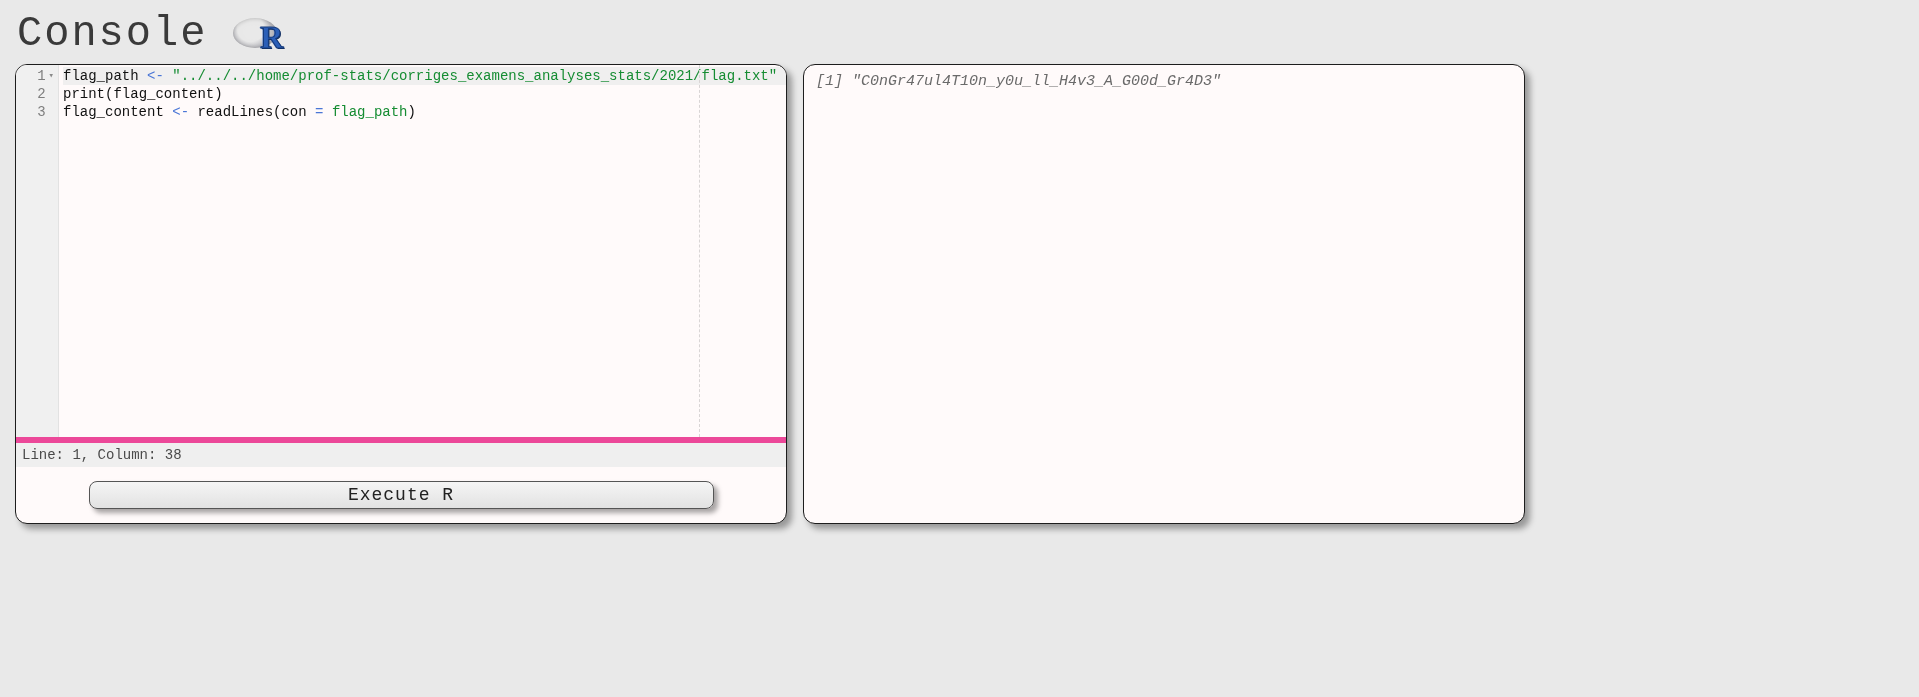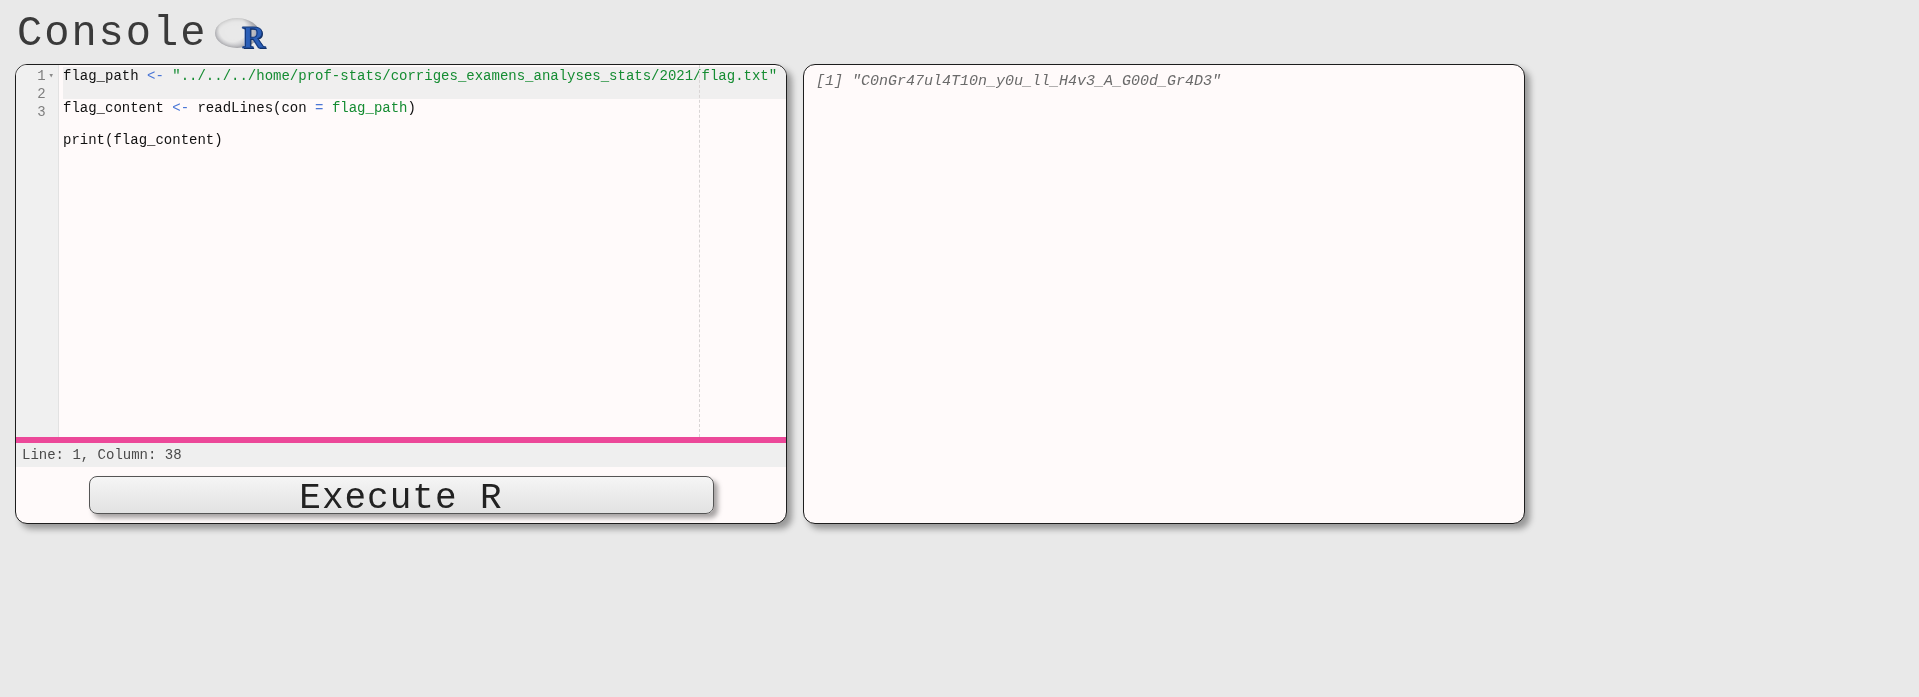--- a/index.html
+++ b/index.html
@@ -14,21 +14,21 @@
   .wrapper {
     width: 1919px;
     height: 697px;
     box-sizing: border-box;
     padding: 10px 15px 0 15px;
     background: #e9e9e9;
   }
   .title-row {
     display: flex;
     align-items: center;
-    gap: 8px;
+    gap: 26px;
     margin: 0 0 6px 2px;
   }
   .title-text {
     font-size: 42px;
     letter-spacing: 2px;
     color: #3a3a3a;
   }
   .r-logo {
     width: 48px;
     height: 36px;
@@ -112,21 +112,21 @@
   }
   .gutter .fold {
     font-size: 9px;
     color: #8a8a8a;
   }
   .code-area {
     flex: 1;
     padding: 2px 0 0 4px;
   }
   .code-line {
-    height: 32px;
+    height: 18px;
     white-space: pre;
   }
   .code-line.hl {
     background: #f0efef;
     
   }
   .right-margin {
     position: absolute;
     top: 0;
     bottom: 0;
@@ -156,23 +156,23 @@
 
   
   .button-row {
     height: 56px;
     display: flex;
     align-items: center;
     justify-content: center;
   }
   .execute-btn {
     width: 625px;
-    height: 38px;
+    height: 28px;
     font-family: "Courier New", Courier, monospace;
-    font-size: 36px;
+    font-size: 18px;
     letter-spacing: 1px;
     color: #222;
     background: linear-gradient(#f5f5f5, #e2e2e2);
     border: 1px solid #555;
     border-radius: 8px;
     box-shadow: 4px 4px 5px rgba(0,0,0,0.35);
     cursor: pointer;
   }
 
   
@@ -214,22 +214,22 @@
             <span class="fold" style="visibility:hidden">▾</span>
           </div>
           <div class="ln">
             <span>3</span>
             <span class="fold" style="visibility:hidden">▾</span>
           </div>
         </div>
 
         <div class="code-area">
           <div class="code-line hl"><span class="tok-var">flag_path</span><span class="tok-assign"> &lt;- </span><span class="tok-str">"../../../home/prof-stats/corriges_examens_analyses_stats/2021/flag.txt"</span></div>
+          <div class="code-line"><span class="tok-fn">print</span><span class="tok-paren">(</span><span class="tok-arg">flag_content</span><span class="tok-paren">)</span></div>
           <div class="code-line"><span class="tok-var">flag_content</span><span class="tok-assign"> &lt;- </span><span class="tok-fn">readLines</span><span class="tok-paren">(</span><span class="tok-arg">con</span><span class="tok-eq"> = </span><span class="tok-ident">flag_path</span><span class="tok-paren">)</span></div>
-          <div class="code-line"><span class="tok-fn">print</span><span class="tok-paren">(</span><span class="tok-arg">flag_content</span><span class="tok-paren">)</span></div>
         </div>
       </div>
 
       <div class="status">
         <span>Line: 1, Column: 38</span>
       </div>
 
       <div class="button-row">
         <button class="execute-btn">Execute R</button>
       </div>

